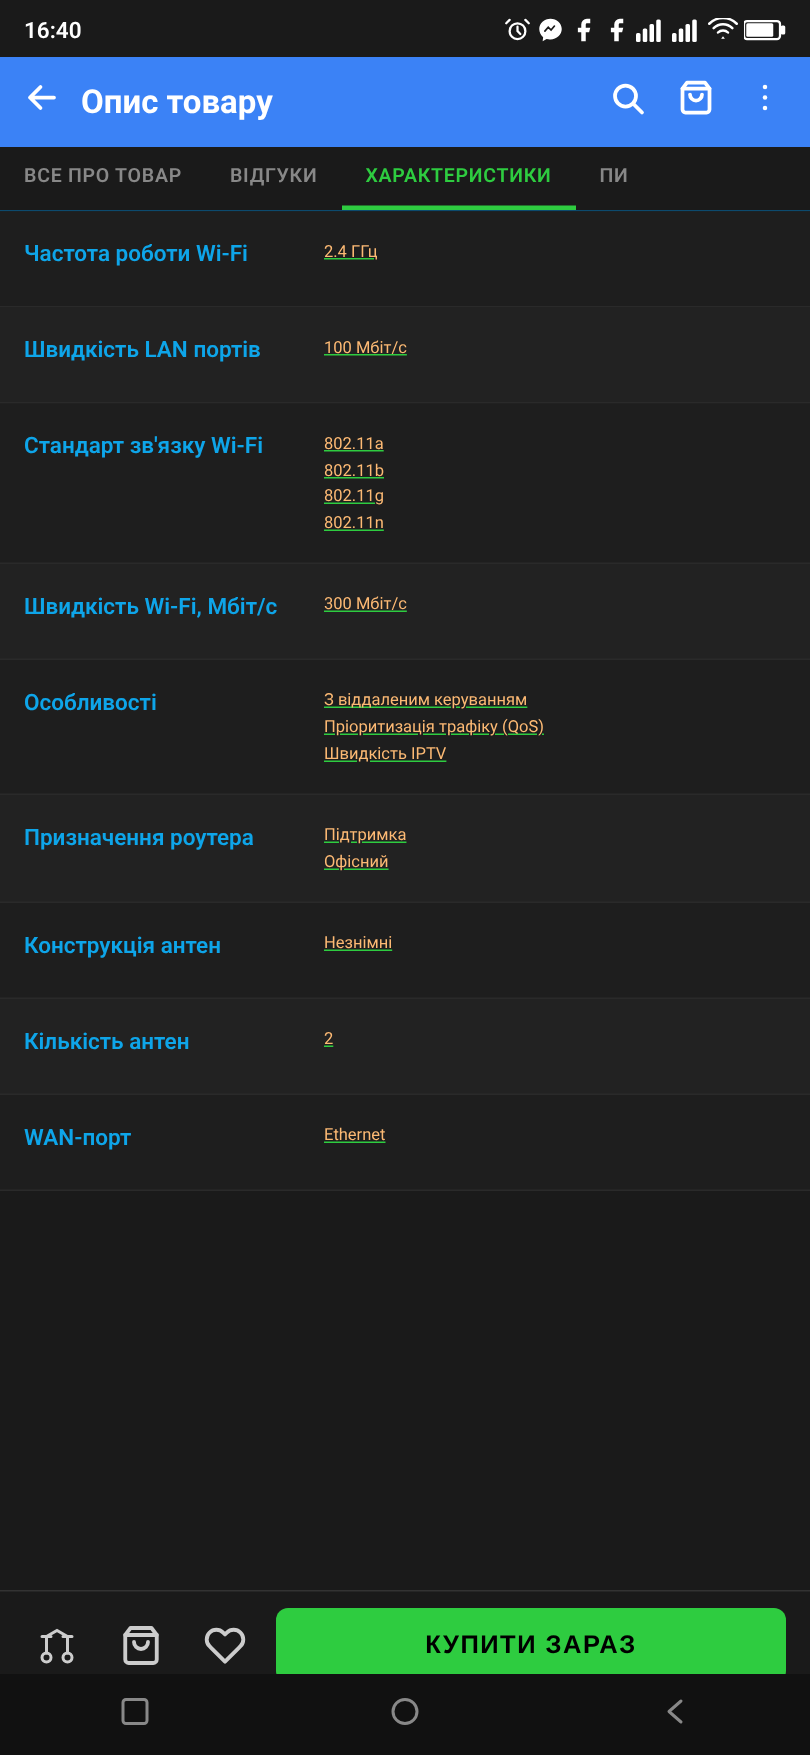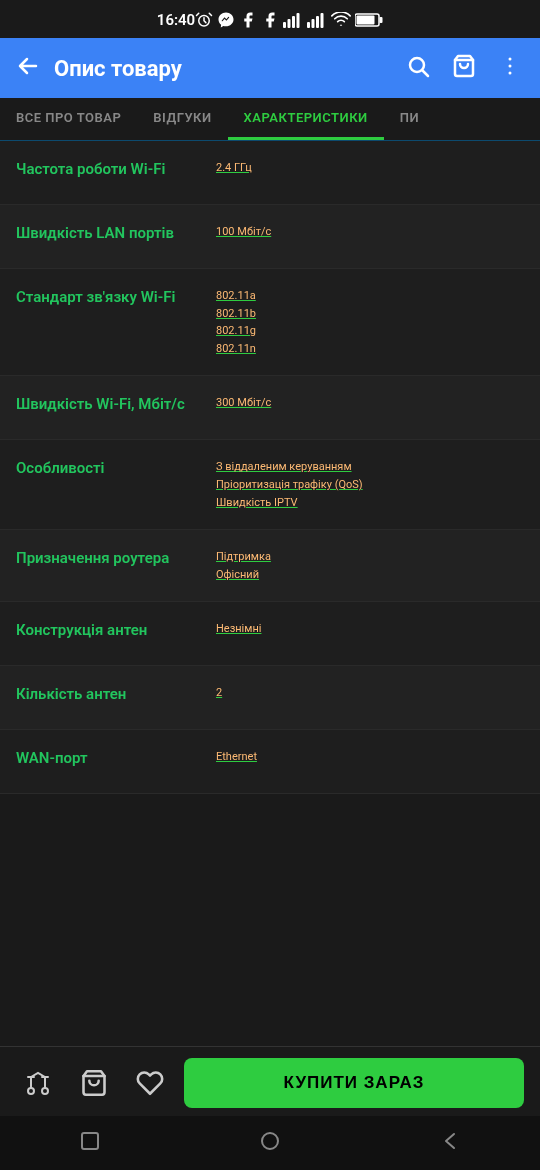--- a/index.html
+++ b/index.html
@@ -11,21 +11,21 @@
       background: #1a1a1a;
       font-family: 'Roboto', Arial, sans-serif;
       color: #ffffff;
       overflow-x: hidden;
     }
 
     
     .status-bar {
       background: #1a1a1a;
       display: flex;
-      justify-content: center;
+      justify-content: space-between;
       align-items: center;
       padding: 8px 16px 6px 16px;
       height: 38px;
     }
     .status-time {
       font-size: 15px;
       font-weight: 600;
       color: #fff;
     }
     .status-icons {
@@ -101,39 +101,39 @@
       background: #222222;
     }
     .spec-row:nth-child(odd) {
       background: #1e1e1e;
     }
 
     .spec-label {
       flex: 0 0 200px;
       font-size: 15px;
       font-weight: 600;
-      color: #22c55e;
+      color: #0ea5e9;
       line-height: 1.4;
     }
     .spec-value {
       flex: 1;
       font-size: 11px;
       color: #fdba74;
       line-height: 1.6;
       text-decoration: underline;
       text-decoration-color: #2ecc40;
     }
     .spec-value .val-line {
       display: block;
     }
 
     
     .bottom-toolbar {
       position: fixed;
-      bottom: 52px;
+      bottom: 38px;
       left: 0;
       width: 540px;
       background: #1a1a1a;
       display: flex;
       align-items: center;
       padding: 10px 16px;
       gap: 12px;
       border-top: 1px solid #333;
       height: 72px;
     }

